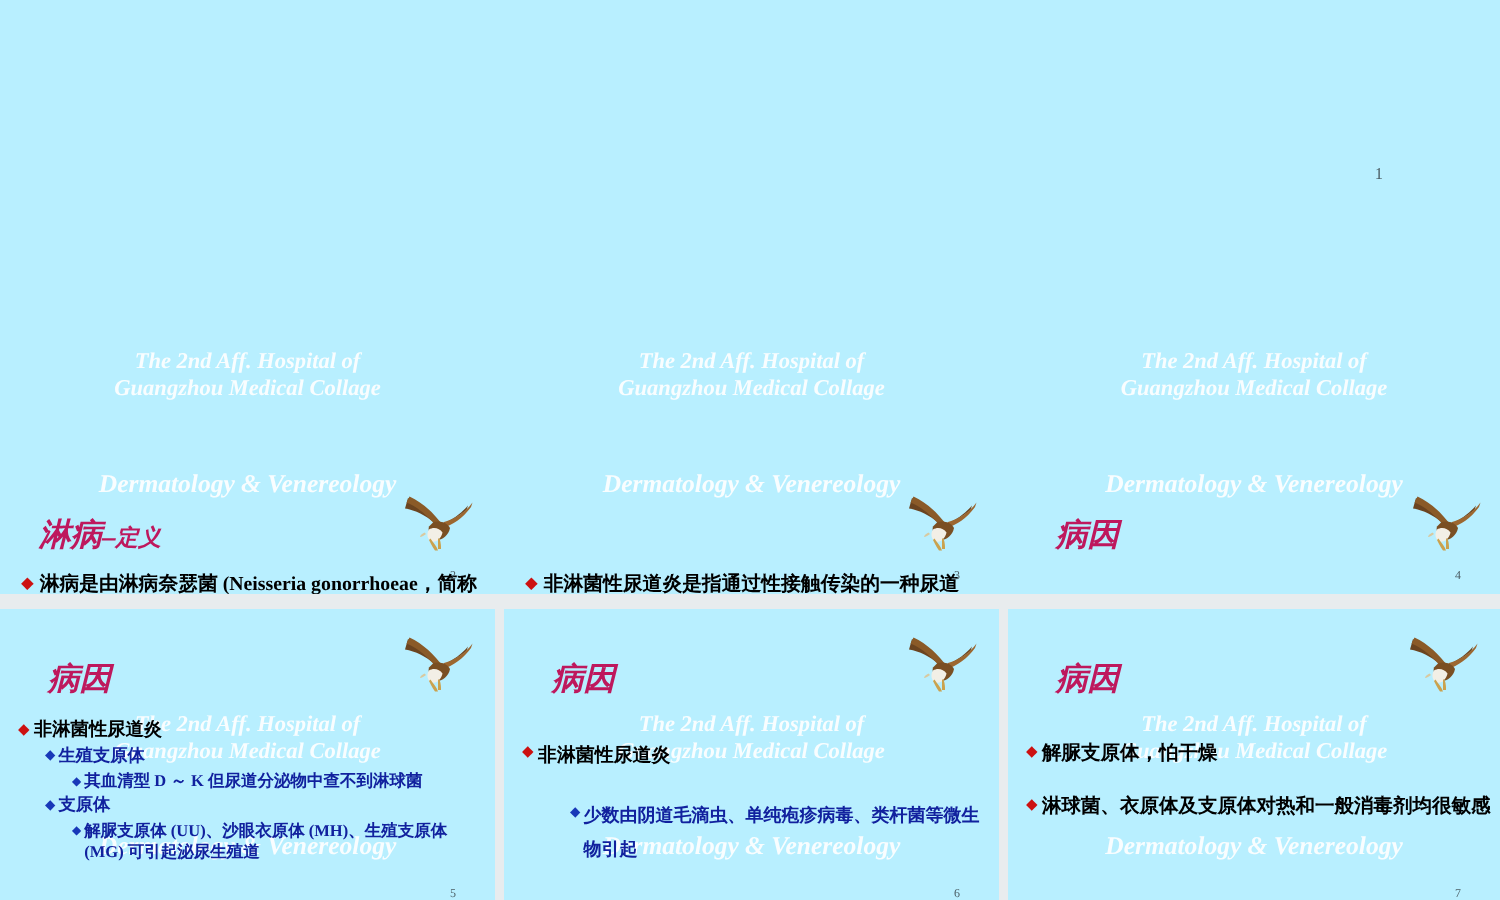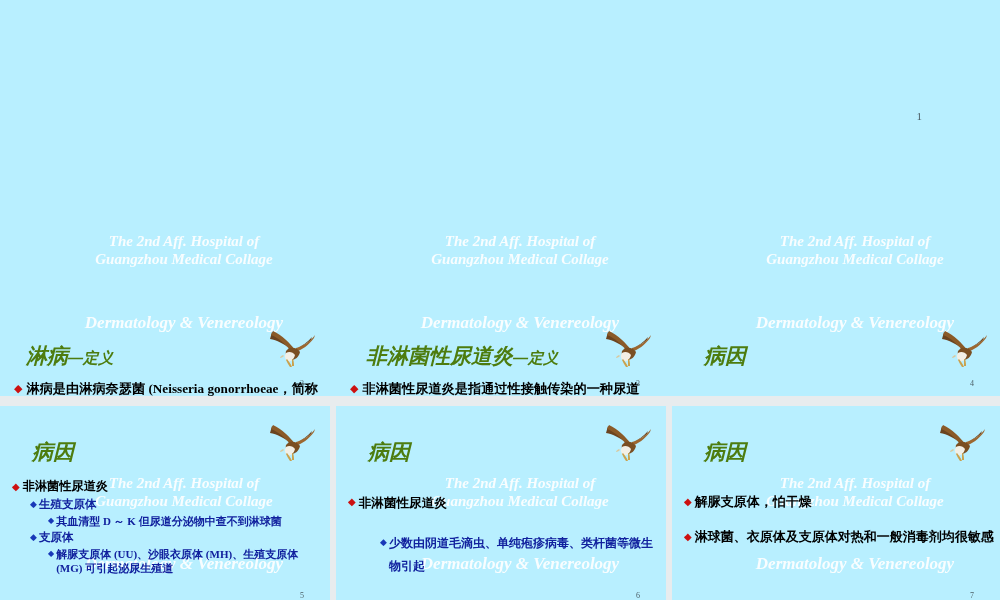--- a/index.html
+++ b/index.html
@@ -41,33 +41,32 @@
     left: 0;
     width: 100%;
     text-align: center;
     color: #ffffff;
     font-family: "Liberation Serif", "DejaVu Serif", serif;
     font-style: italic;
     font-weight: bold;
     white-space: nowrap;
     pointer-events: none;
     opacity: .92;
-    padding-left: 19px;
   }
   .wm-hosp { line-height: 1.22; }
   .wm-derm { }
 
   
   .eagle { position: absolute; pointer-events: none; }
 
   
   .s-title {
     position: absolute;
-    color: #4d7c0f;
-    font-family: Liberation Sans, sans-serif;
+    color: #be185d;
+    font-family: Liberation Mono, monospace;
     font-weight: bold;
     font-style: italic;
     letter-spacing: 0px;
     white-space: nowrap;
   }
   .s-title .sub {
     font-size: .72em;
   }
 
   
@@ -166,23 +165,20 @@
       <path d="M11 5 C20 9 28 17 33 24 L30 26 C24 19 17 12 9 9 Z" fill="#8a5a28"></path>
       <path d="M49 14 C44 18 39 21 34 23 C40 20 46 16 50 11 Z" fill="#6b4420"></path>
       <path d="M52 12 C47 19 40 24 33 26 L34 22 C41 20 48 16 53 9 Z" fill="#9c6730"></path>
       <path d="M27 22 C31 21 36 22 38 26 C37 31 33 34 29 34 C25 33 23 28 24 25 Z" fill="#7a4f23"></path>
       <path d="M24 27 C27 25 31 26 33 29 C32 33 29 36 26 35 C23 34 22 30 24 27 Z" fill="#f2efe6"></path>
       <path d="M25 33 C27 36 29 38 30 41 L28 41 C26 38 25 36 24 34 Z" fill="#caa24e"></path>
       <path d="M31 33 C32 36 32 38 32 40 L30 40 C30 37 30 35 30 33 Z" fill="#caa24e"></path>
       <path d="M21 29 C19 30 18 31 18 32 C19 32 21 31 22 30 Z" fill="#d8c9a0"></path>
     </svg>
 
-    <div class="s-title" style="left:30px; top:184px; font-size:21px;">
-      <span>非淋菌性尿道炎</span><span class="sub">—定义</span>
-    </div>
 
     <div class="body" style="left:14px; top:222px; width:306px; font-size:13.2px; line-height:1.42;">
       <div class="li" style="margin-bottom:6px;">
         <span class="bul red" style="font-size:11px; margin:3px 4px 0 0;">◆</span>
         <span class="txt">非淋菌性尿道炎是指通过性接触传染的一种尿道炎，尿道炎症明显，但尿道分泌物中查不到淋球菌</span>
       </div>
 
     </div>
 
     <div class="pnum" style="right:26px; bottom:8px;">3</div>

